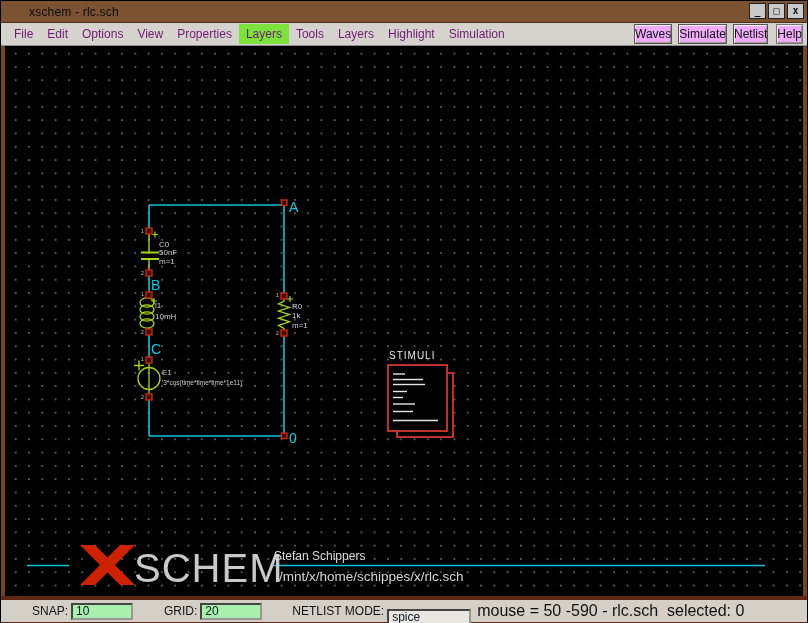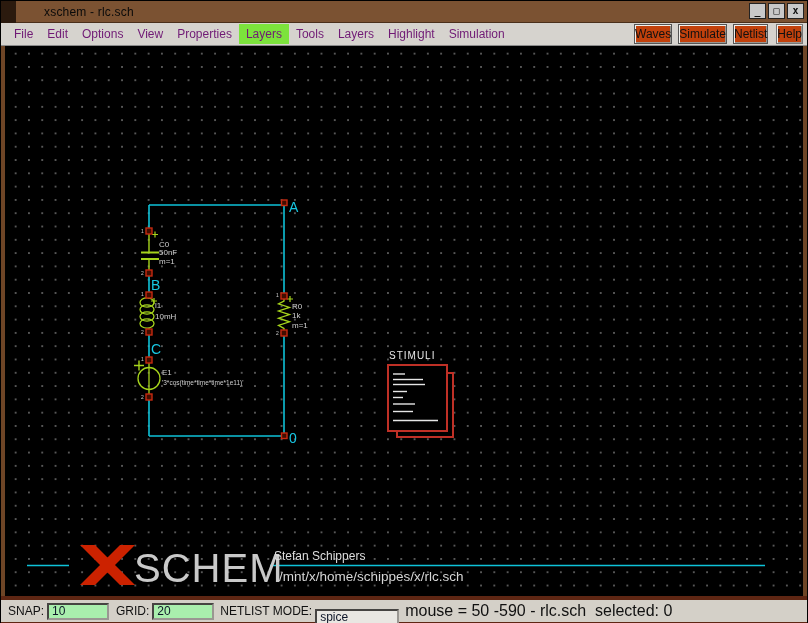--- a/index.html
+++ b/index.html
@@ -7,21 +7,21 @@
   body { font-family:"Liberation Sans", sans-serif; }
 
   .window {
     position:relative; width:808px; height:623px;
     background:#2b1a0e; border:1px solid #000;
   }
 
   
   .titlebar {
     height:22px; background:#7b5232; border-bottom:1px solid #4a2f1a;
-    display:flex; align-items:center; position:relative;margin-left:15px;
+    display:flex; align-items:center; position:relative;
   }
   .titlebar .title {
     color:#0a0a0a; font-size:12px; padding-left:28px; letter-spacing:0.2px;
   }
   .winbtns { position:absolute; right:3px; top:2px; display:flex; gap:2px; }
   .winbtn {
     width:17px; height:16px; background:#c9c9c9; border:1px solid #222;
     display:flex; align-items:center; justify-content:center;
     font-size:10px; color:#111; font-weight:bold; line-height:1;
     font-family:"DejaVu Sans Mono", monospace; cursor:default;
@@ -31,21 +31,21 @@
   .menubar {
     height:23px; background:#d6d3ce; display:flex; align-items:center;
     border-bottom:1px solid #8a8a8a; padding:0 4px 0 6px;
   }
   .menu-item {
     font-size:12px; color:#701a75; padding:3px 7px; cursor:default; white-space:nowrap;
   }
   .menu-item.active { background:#7ce33c; }
   .menubar .spacer { flex:1; }
   .toolbtn {
-    font-size:12px; color:#111; background:#c2410c;
+    font-size:12px; color:#111; background:#f0abfc;
     border:1px solid #555; padding:2px 0; margin-left:6px; cursor:default;
     box-shadow:inset 1px 1px 0 #f2f1ee, inset -1px -1px 0 #9a9792;
     font-family:"Liberation Sans", sans-serif;
   }
   .toolbtn.borderless { border-color:#777; margin-left:8px; }
 
   
   .canvas {
     position:relative; height:550px; background:#000;
     border-left:4px solid #6e4526; border-right:4px solid #6e4526;
@@ -54,21 +54,21 @@
     background-position: 4px 1px;
   }
   .canvas svg { position:absolute; left:0; top:0; }
 
   
   .sep-top { height:4px; background:#5e2613; }
   .statusbar {
     height:22px; background:#d4d0c8; display:flex; align-items:center;
     padding-left:7px; font-size:12px; color:#111;
   }
-  .statusbar .lbl { margin-right:3px; white-space:nowrap; }
+  .statusbar .lbl { margin-right:3px; white-space:nowrap;margin-left:24px; }
   .statusbar input {
     height:17px; font-size:12px; font-family:"Liberation Sans", sans-serif;
     border:2px inset #9a9792; padding:0 3px; color:#0f172a;
   }
   .in-green { background:#a9efad; width:62px; }
   .in-plain { background:#e9e7e2; width:84px;margin-top:12px; }
   .gap1 { width:7px; } .gap2 { width:6px; }
   .mouse-status { margin-left:6px; white-space:pre; font-size:16px; }
   .sep-bottom { height:3px; background:#5e2613; }
 

